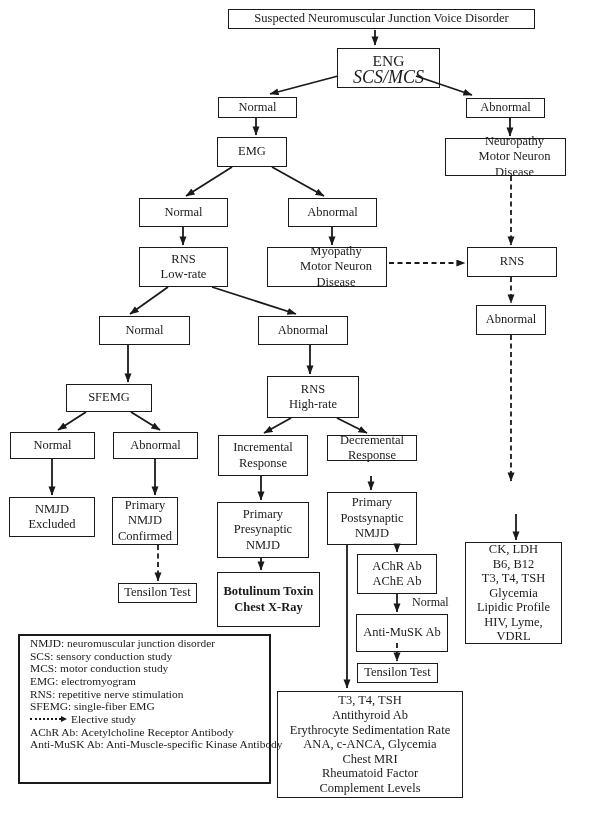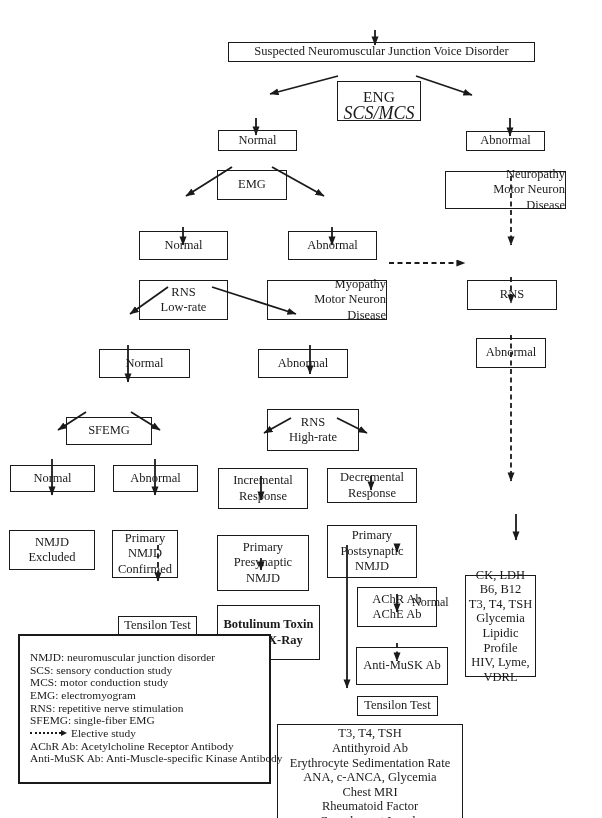--- a/index.html
+++ b/index.html
@@ -9,35 +9,34 @@
     font-family:"Liberation Serif","DejaVu Serif",serif;
     color:#1a1a1a;
   }
   .stage{position:absolute;left:0;top:0;width:602px;height:818px;}
   .node{
     position:absolute;box-sizing:border-box;
     border:1.5px solid #1a1a1a;background:#ffffff;
     display:flex;align-items:center;justify-content:center;
     text-align:center;font-size:12.5px;line-height:15.5px;
     white-space:pre-line;
-    margin-top:33px;
   }
-  .node.leftalign{justify-content:flex-start;text-align:right;padding-left:18px;}
+  .node.leftalign{justify-content:flex-start;text-align:center;padding-left:18px;}
   .node.tight{line-height:14.6px;}
   .eng-main{font-size:15.5px;line-height:18px;display:block;}
   .eng-sub{font-size:18px;line-height:14px;display:block;font-style:italic;}
   .col{flex-direction:column;}
   .annot{
     position:absolute;font-size:12px;line-height:12px;
     background:transparent;
   }
   .legend{
     position:absolute;box-sizing:border-box;
     border:2px solid #1a1a1a;background:#ffffff;
-    padding:15px 0 0 10px;
+    padding:1px 0 0 10px;
     font-size:11.4px;line-height:12.65px;
   }
   .lg{white-space:nowrap;}
   .dots{
     display:inline-block;width:31px;height:1px;
     border-bottom:2px dotted #1a1a1a;
     vertical-align:middle;margin-bottom:3px;
   }
   .tri{
     display:inline-block;width:0;height:0;
@@ -50,21 +49,21 @@
   svg.arrows line{stroke:#1a1a1a;stroke-width:1.8;}
   svg.arrows line.dash{stroke-dasharray:5 3.5;}
 </style>
 </head>
 <body>
 
 <div class="stage">
 
   <div class="node" style="left:228px;top:9px;width:307px;height:20px;">Suspected Neuromuscular Junction Voice Disorder</div>
 
-  <div class="node col" style="left:337px;top:48px;width:84px;height:40px;justify-content:flex-end;">
+  <div class="node col" style="left:337px;top:48px;width:103px;height:40px;">
     <span class="eng-main">ENG</span>
     <span class="eng-sub">SCS/MCS</span>
   </div>
 
   <div class="node" style="left:218px;top:97px;width:79px;height:21px;">Normal</div>
   <div class="node" style="left:466px;top:98px;width:79px;height:20px;">Abnormal</div>
 
   <div class="node" style="left:217px;top:137px;width:70px;height:30px;">EMG</div>
   <div class="node leftalign" style="left:445px;top:138px;width:121px;height:38px;">Neuropathy
 Motor Neuron Disease</div>
@@ -85,21 +84,21 @@
 
   <div class="node" style="left:66px;top:384px;width:86px;height:28px;">SFEMG</div>
   <div class="node" style="left:267px;top:376px;width:92px;height:42px;">RNS
 High-rate</div>
 
   <div class="node" style="left:10px;top:432px;width:85px;height:27px;">Normal</div>
   <div class="node" style="left:113px;top:432px;width:85px;height:27px;">Abnormal</div>
 
   <div class="node" style="left:218px;top:435px;width:90px;height:41px;">Incremental
 Response</div>
-  <div class="node" style="left:327px;top:435px;width:90px;height:35px;">Decremental
+  <div class="node" style="left:327px;top:435px;width:90px;height:26px;">Decremental
 Response</div>
 
   <div class="node" style="left:9px;top:497px;width:86px;height:40px;">NMJD
 Excluded</div>
   <div class="node" style="left:112px;top:497px;width:66px;height:48px;">Primary NMJD
 Confirmed</div>
   <div class="node" style="left:118px;top:583px;width:79px;height:20px;">Tensilon Test</div>
 
   <div class="node" style="left:217px;top:502px;width:92px;height:56px;">Primary
 Presynaptic
@@ -108,21 +107,21 @@
 Chest X-Ray</div>
 
   <div class="node" style="left:327px;top:492px;width:90px;height:53px;">Primary
 Postsynaptic
 NMJD</div>
   <div class="node" style="left:357px;top:554px;width:80px;height:40px;">AChR Ab
 AChE Ab</div>
   <div class="node" style="left:356px;top:614px;width:92px;height:38px;">Anti-MuSK Ab</div>
   <div class="node" style="left:357px;top:663px;width:81px;height:20px;">Tensilon Test</div>
 
-  <div class="node tight" style="left:465px;top:542px;width:71px;height:102px;">CK, LDH
+  <div class="node tight" style="left:465px;top:542px;width:97px;height:102px;">CK, LDH
 B6, B12
 T3, T4, TSH
 Glycemia
 Lipidic Profile
 HIV, Lyme,
 VDRL</div>
 
   <div class="node tight" style="left:277px;top:691px;width:186px;height:107px;">T3, T4, TSH
 Antithyroid Ab
 Erythrocyte Sedimentation Rate

